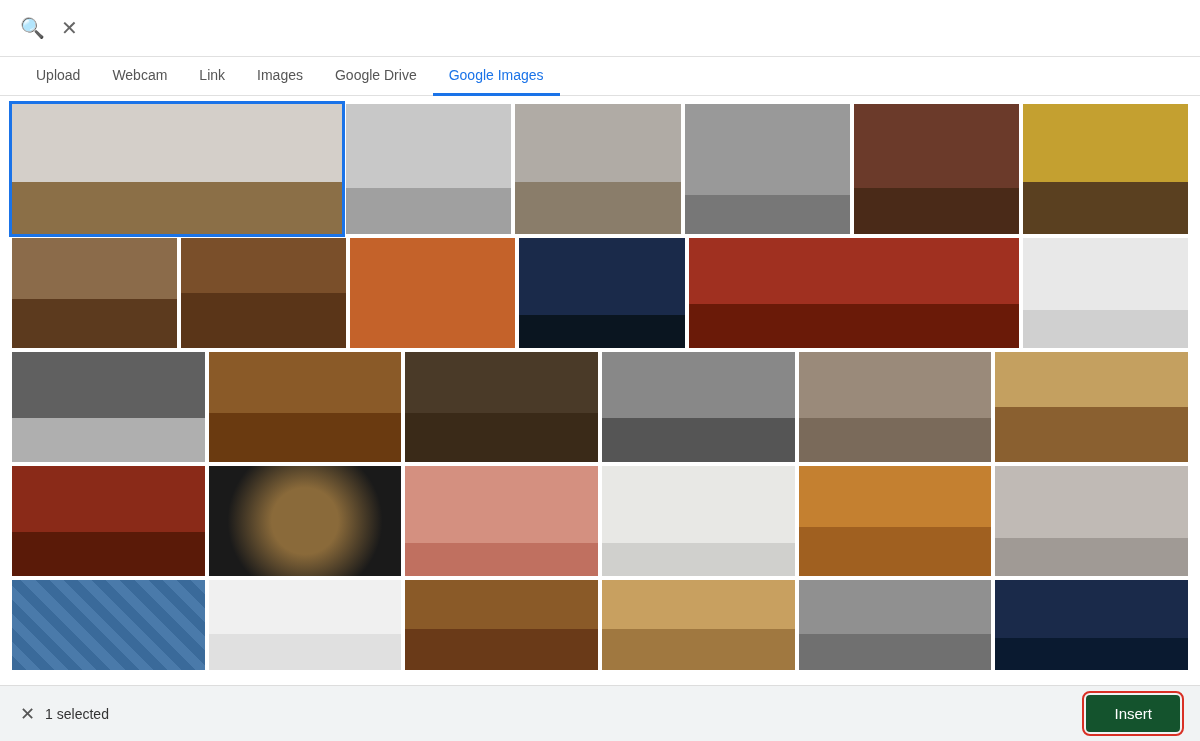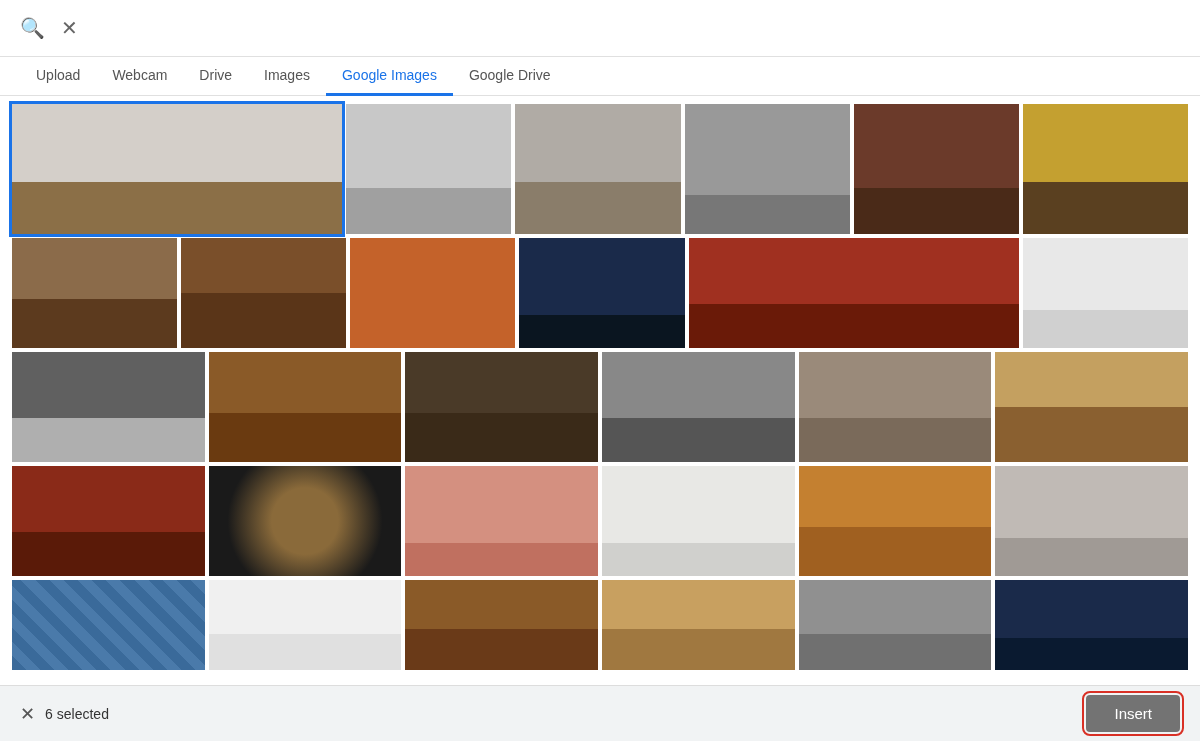--- a/index.html
+++ b/index.html
@@ -104,21 +104,21 @@
       color: #333;
     }
     .clear-btn {
       cursor: pointer;
       background: none;
       border: none;
       font-size: 18px;
       color: #555;
     }
     .insert-btn {
-      background: #737373;
+      background: #14532d;
       color: #fff;
       border: none;
       padding: 10px 28px;
       font-size: 15px;
       font-weight: 500;
       border-radius: 4px;
       cursor: pointer;
       outline: 2px solid #d93025;
       outline-offset: 2px;
     }
@@ -168,24 +168,24 @@
 <body>
 
 <div class="search-bar">
   <span style="font-size:20px;color:#666;">🔍</span>
   <button class="close-btn">✕</button>
 </div>
 
 <div class="tabs">
   <div class="tab">Upload</div>
   <div class="tab">Webcam</div>
-  <div class="tab">Drive</div>
+  <div class="tab">Link</div>
   <div class="tab">Images</div>
+  <div class="tab">Google Drive</div>
   <div class="tab active">Google Images</div>
-  <div class="tab">Google Drive</div>
 </div>
 
 <div class="grid-container">
 
   <div class="row">
     <div class="cell selected" style="flex:2; height:130px;">
       <div class="fake-img img-white-brick" style="width:100%;height:100%;"></div>
     </div>
     <div class="cell" style="height:130px;">
       <div class="fake-img img-gray-fog" style="width:100%;height:100%;"></div>
@@ -286,16 +286,16 @@
     <div class="cell" style="height:90px;">
       <div class="fake-img img-navy-wall" style="width:100%;height:100%;"></div>
     </div>
   </div>
 
 </div>
 
 <div class="bottom-bar">
   <div class="selected-info">
     <button class="clear-btn">✕</button>
-    <span>6 selected</span>
+    <span>1 selected</span>
   </div>
   <button class="insert-btn">Insert</button>
 </div>
 
 </body></html>

